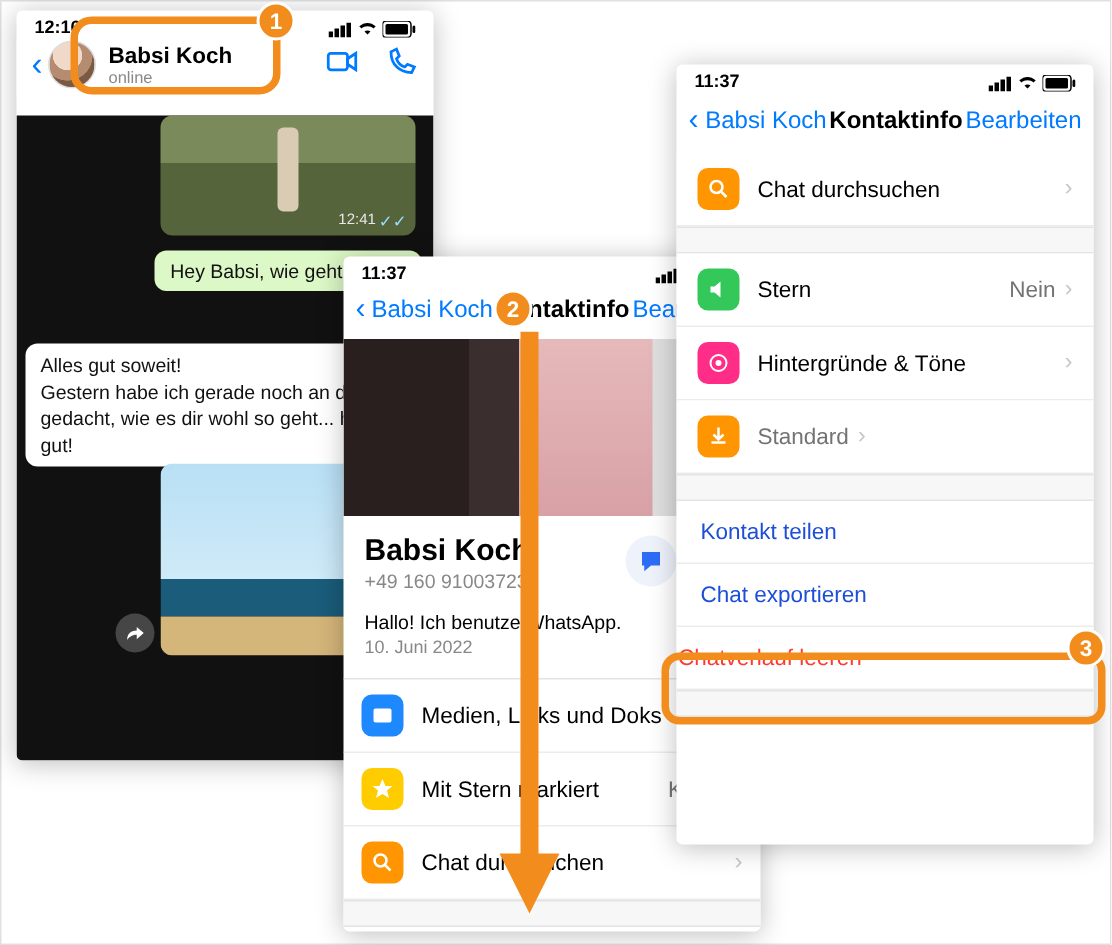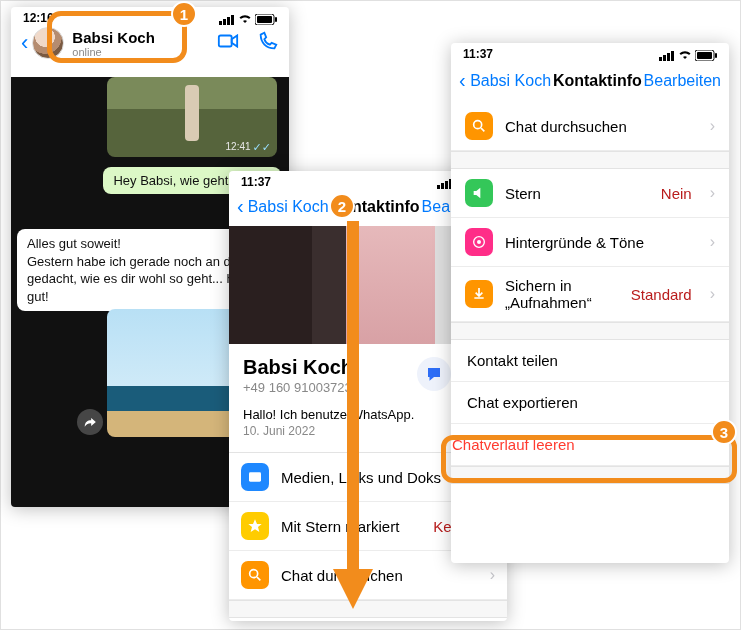--- a/index.html
+++ b/index.html
@@ -64,32 +64,32 @@
   .info .bd { font-size:12px; color:#888; margin-top:2px;}
   .actbtns { position:absolute; right:12px; top:186px; display:flex; gap:10px;}
   .actbtns .ab { width:34px; height:34px; border-radius:50%; background:#eef2fb; display:flex; align-items:center; justify-content:center;}
   .actbtns .ab svg{width:18px;height:18px;fill:#2d6df6;}
 
   .list { margin-top:6px; border-top:1px solid #e3e3e3;}
   .row { display:flex; align-items:center; padding:10px 12px; border-bottom:1px solid #ececec; font-size:15px; min-height:44px;}
   .ricon { width:28px; height:28px; border-radius:7px; display:flex; align-items:center; justify-content:center; margin-right:12px; flex-shrink:0;}
   .ricon svg{width:16px;height:16px;fill:#fff;}
   .rlabel { flex:1; }
-  .rval { color:#b91c1c; font-size:15px; margin-right:18px;}
+  .rval { color:#737373; font-size:15px; margin-right:6px;}
   .chev { color:#c7c7cc; font-size:16px;}
   .grp-gap { height:18px; background:#f7f7f7; border-top:1px solid #e3e3e3; border-bottom:1px solid #e3e3e3;}
 
   
   .p3 { left:450px; top:42px; width:278px; height:520px; z-index:10;}
   .nav3 { display:flex; align-items:center; padding:6px 8px 10px; font-size:16px;}
   .nav3 .bk{color:#007AFF;display:flex;align-items:center;}
   .nav3 .ttl{flex:1;text-align:center;font-weight:600;}
   .nav3 .edit{color:#007AFF;}
   .row3 { display:flex; align-items:center; padding:10px 14px; border-bottom:1px solid #ececec; font-size:15px; min-height:44px; background:#fff;}
-  .linkrow { color:#000000; padding:12px 16px; border-bottom:1px solid #ececec; font-size:15px; background:#fff;}
+  .linkrow { color:#1d4ed8; padding:12px 16px; border-bottom:1px solid #ececec; font-size:15px; background:#fff;}
   .dangerrow { color:#FF3B30; padding:12px 1px; border-bottom:1px solid #ececec; font-size:15px; background:#fff;}
   .hl3 { left:440px; top:434px; width:296px; height:48px; border-radius:12px; z-index:20;}
   .b3 { left:710px; top:418px; z-index:21;}
 
   .b2 { left:328px; top:192px; z-index:30;}
   .arrow { position:absolute; left:332px; top:220px; z-index:29; pointer-events:none;}
 
   .ic-blue{background:#1e88ff;} .ic-yellow{background:#ffcc00;} .ic-orange{background:#ff9500;} .ic-green{background:#34c759;} .ic-pink{background:#ff2d88;} .ic-amber{background:#ff9500;}
 </style>
 </head>
@@ -307,21 +307,20 @@
         </div>
       <span class="rlabel">Hintergründe &amp; Töne</span>
       <span class="chev">›</span>
     </div>
     <div class="row3">
       <div class="ricon ic-amber">
           <svg viewBox="0 0 24 24">
             <path d="M12 3 V14 M7 10 L12 15 L17 10 M5 18 H19" fill="none" stroke="#fff" stroke-width="2.5"></path>
           </svg>
         </div>
-      <span class="rlabel">Sichern in „Aufnahmen“</span>
       <span class="rval">Standard</span>
       <span class="chev">›</span>
     </div>
     <div class="grp-gap"></div>
     <div class="linkrow"><span>Kontakt teilen</span></div>
     <div class="linkrow"><span>Chat exportieren</span></div>
     <div class="dangerrow"><span>Chatverlauf leeren</span></div>
     <div class="grp-gap"></div>
   </div>
 

